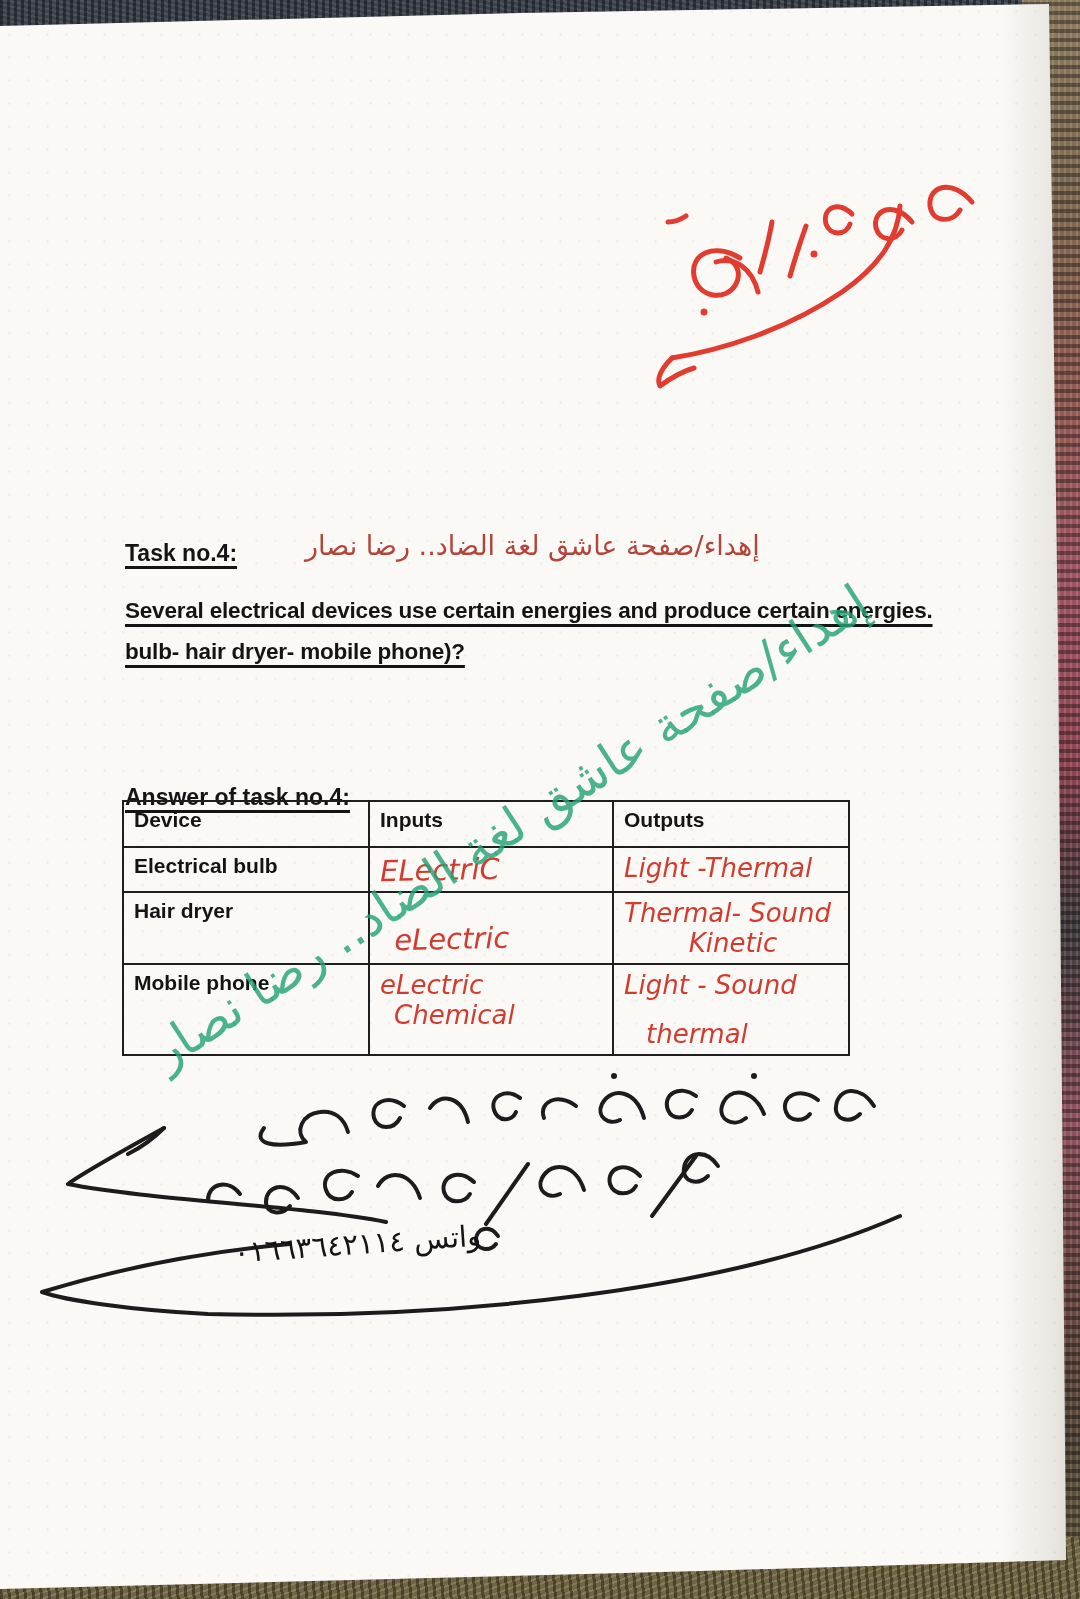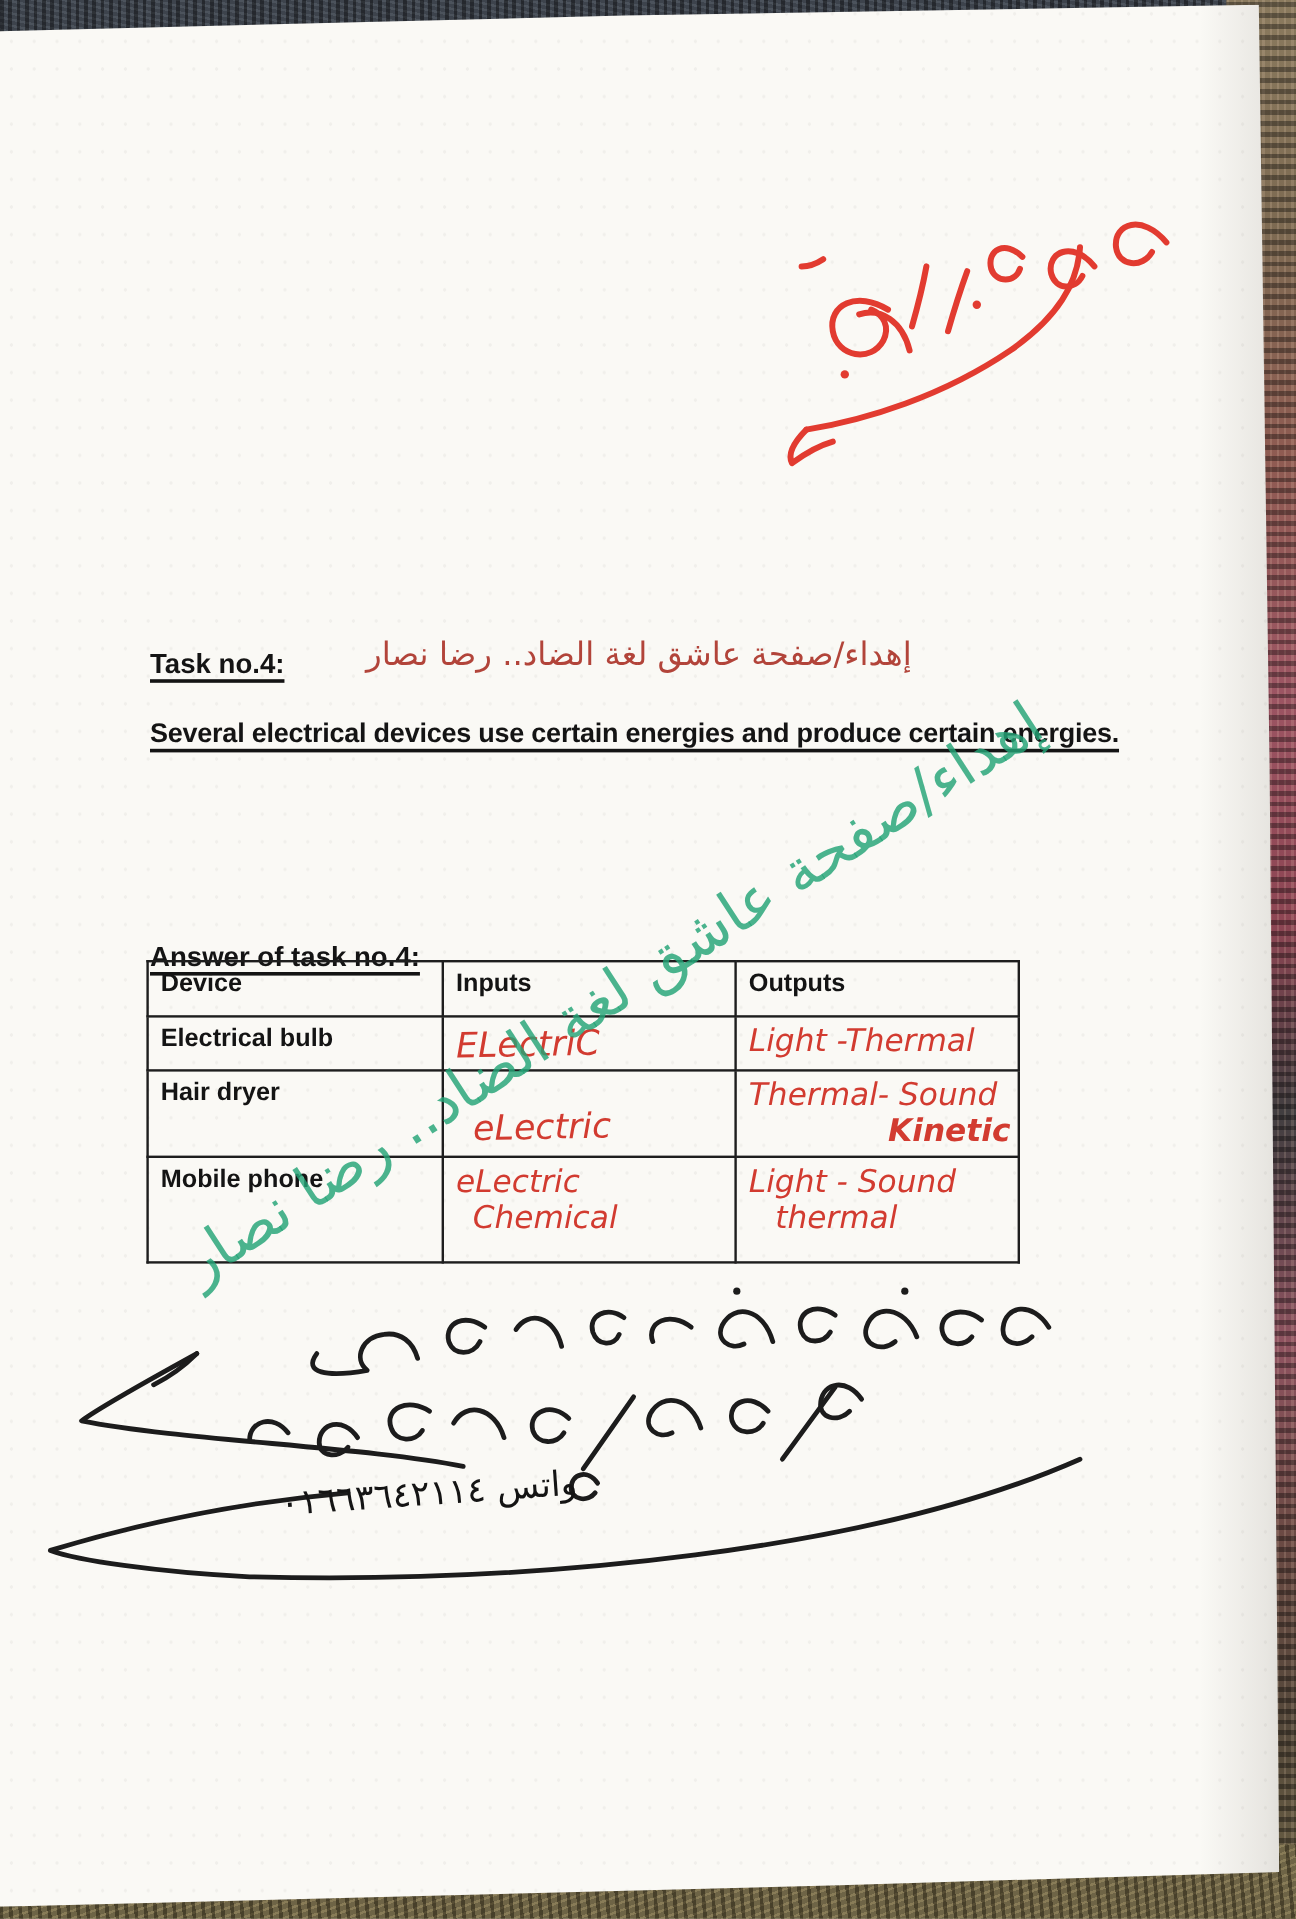--- a/index.html
+++ b/index.html
@@ -77,22 +77,22 @@
   .device-table td,.device-table th{
     border:2.5px solid #1e1e1e;vertical-align:top;padding:6px 6px 4px 10px;text-align:left;
   }
   .device-table th{font:700 21px "Liberation Sans",sans-serif;color:#141414;height:34px;margin-top:44px;}
   .device-cell{font:700 21px "Liberation Sans",sans-serif;color:#141414;}
   .hw{font-family:"DejaVu Sans",sans-serif;font-style:italic;color:#d23b30;line-height:1.15;}
   .hw-1{font-size:29px;transform:rotate(-1.2deg);display:inline-block;}
   .hw-2{font-size:26px;display:inline-block;}
   .pad-low{padding-top:24px;display:inline-block;}
   .ind-1{margin-left:14px;}
-  .ind-2{margin-left:22px;}
-  .ctr{text-align:right;display:block;font-weight:bold;}
+  .ind-2{margin-left:22px;margin-top:19px;}
+  .ctr{text-align:center;display:block;}
   
   .green-watermark{
     position:absolute;left:40px;top:798px;width:940px;z-index:6;
     text-align:center;direction:rtl;white-space:nowrap;
     transform:rotate(-33deg);
     font:400 50px "DejaVu Sans",sans-serif;letter-spacing:2px;
     color:rgba(35,163,118,.82);
     pointer-events:none;
   }
   .red-mark{position:absolute;left:600px;top:160px;width:400px;height:230px;z-index:5;}
@@ -127,20 +127,21 @@
       <path class="stroke-red" d="M86,56 C80,60 74,62 68,62" stroke-width="3"></path>
     </svg>
 
     <div class="task-row">
       <span class="task-label">Task no.4:</span>
       <span class="dedication">إهداء/صفحة عاشق لغة الضاد.. رضا نصار</span>
     </div>
 
     <div class="question">
       <div class="q-line">Several electrical devices use certain energies and produce certain energies.</div>
+      <div class="q-line">bulb- hair dryer- mobile phone)?</div>
     </div>
 
     <div class="answer-label">Answer of task no.4:</div>
 
     <table class="device-table">
       <colgroup>
           <col style="width:246px">
           <col style="width:244px">
           <col style="width:236px">
         </colgroup>

